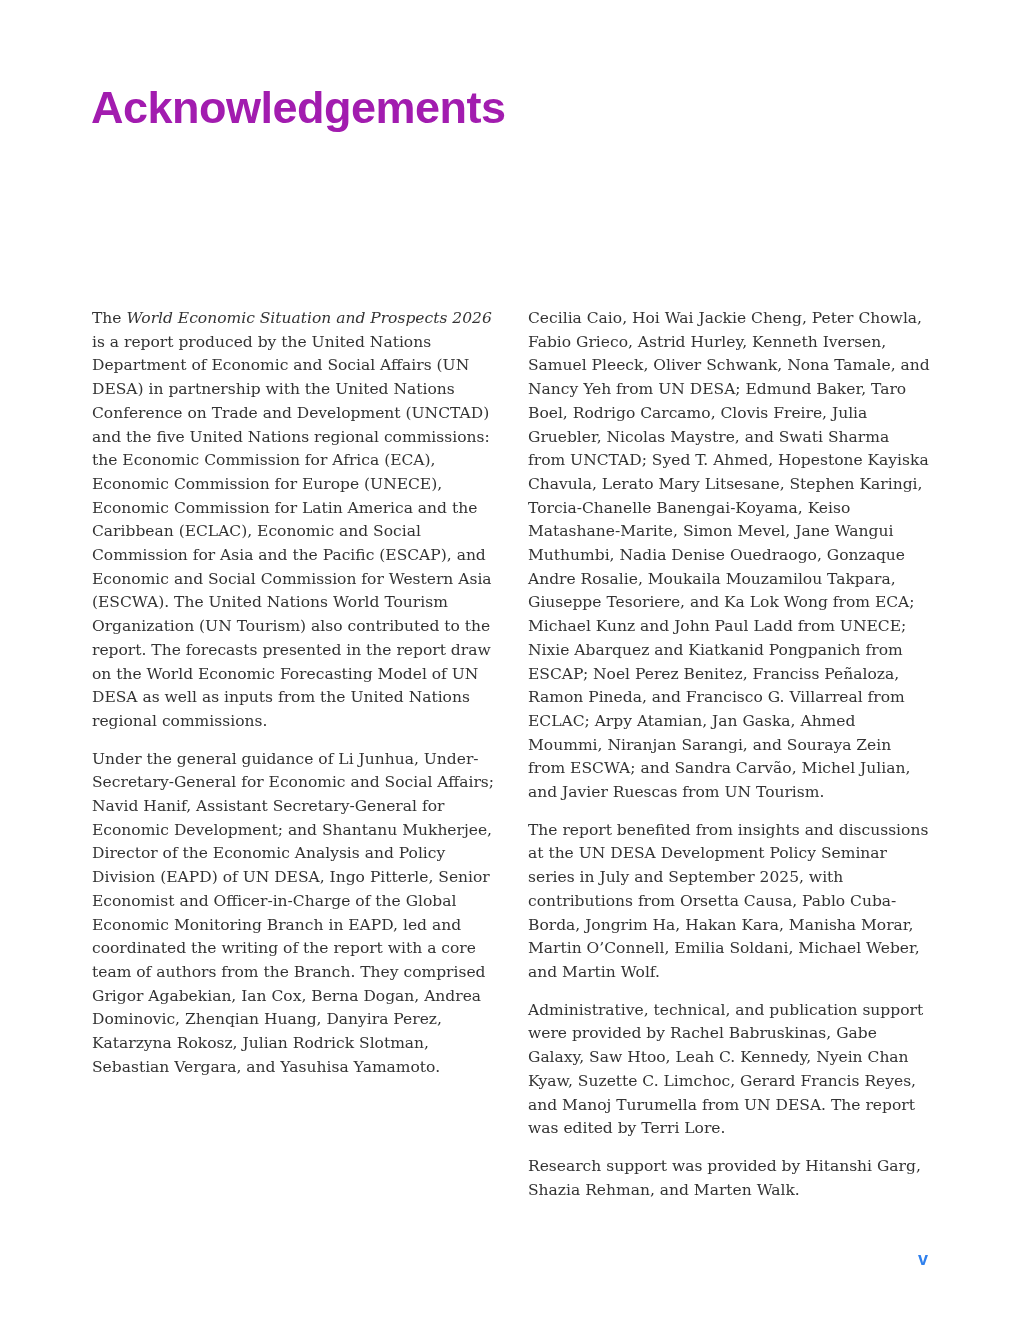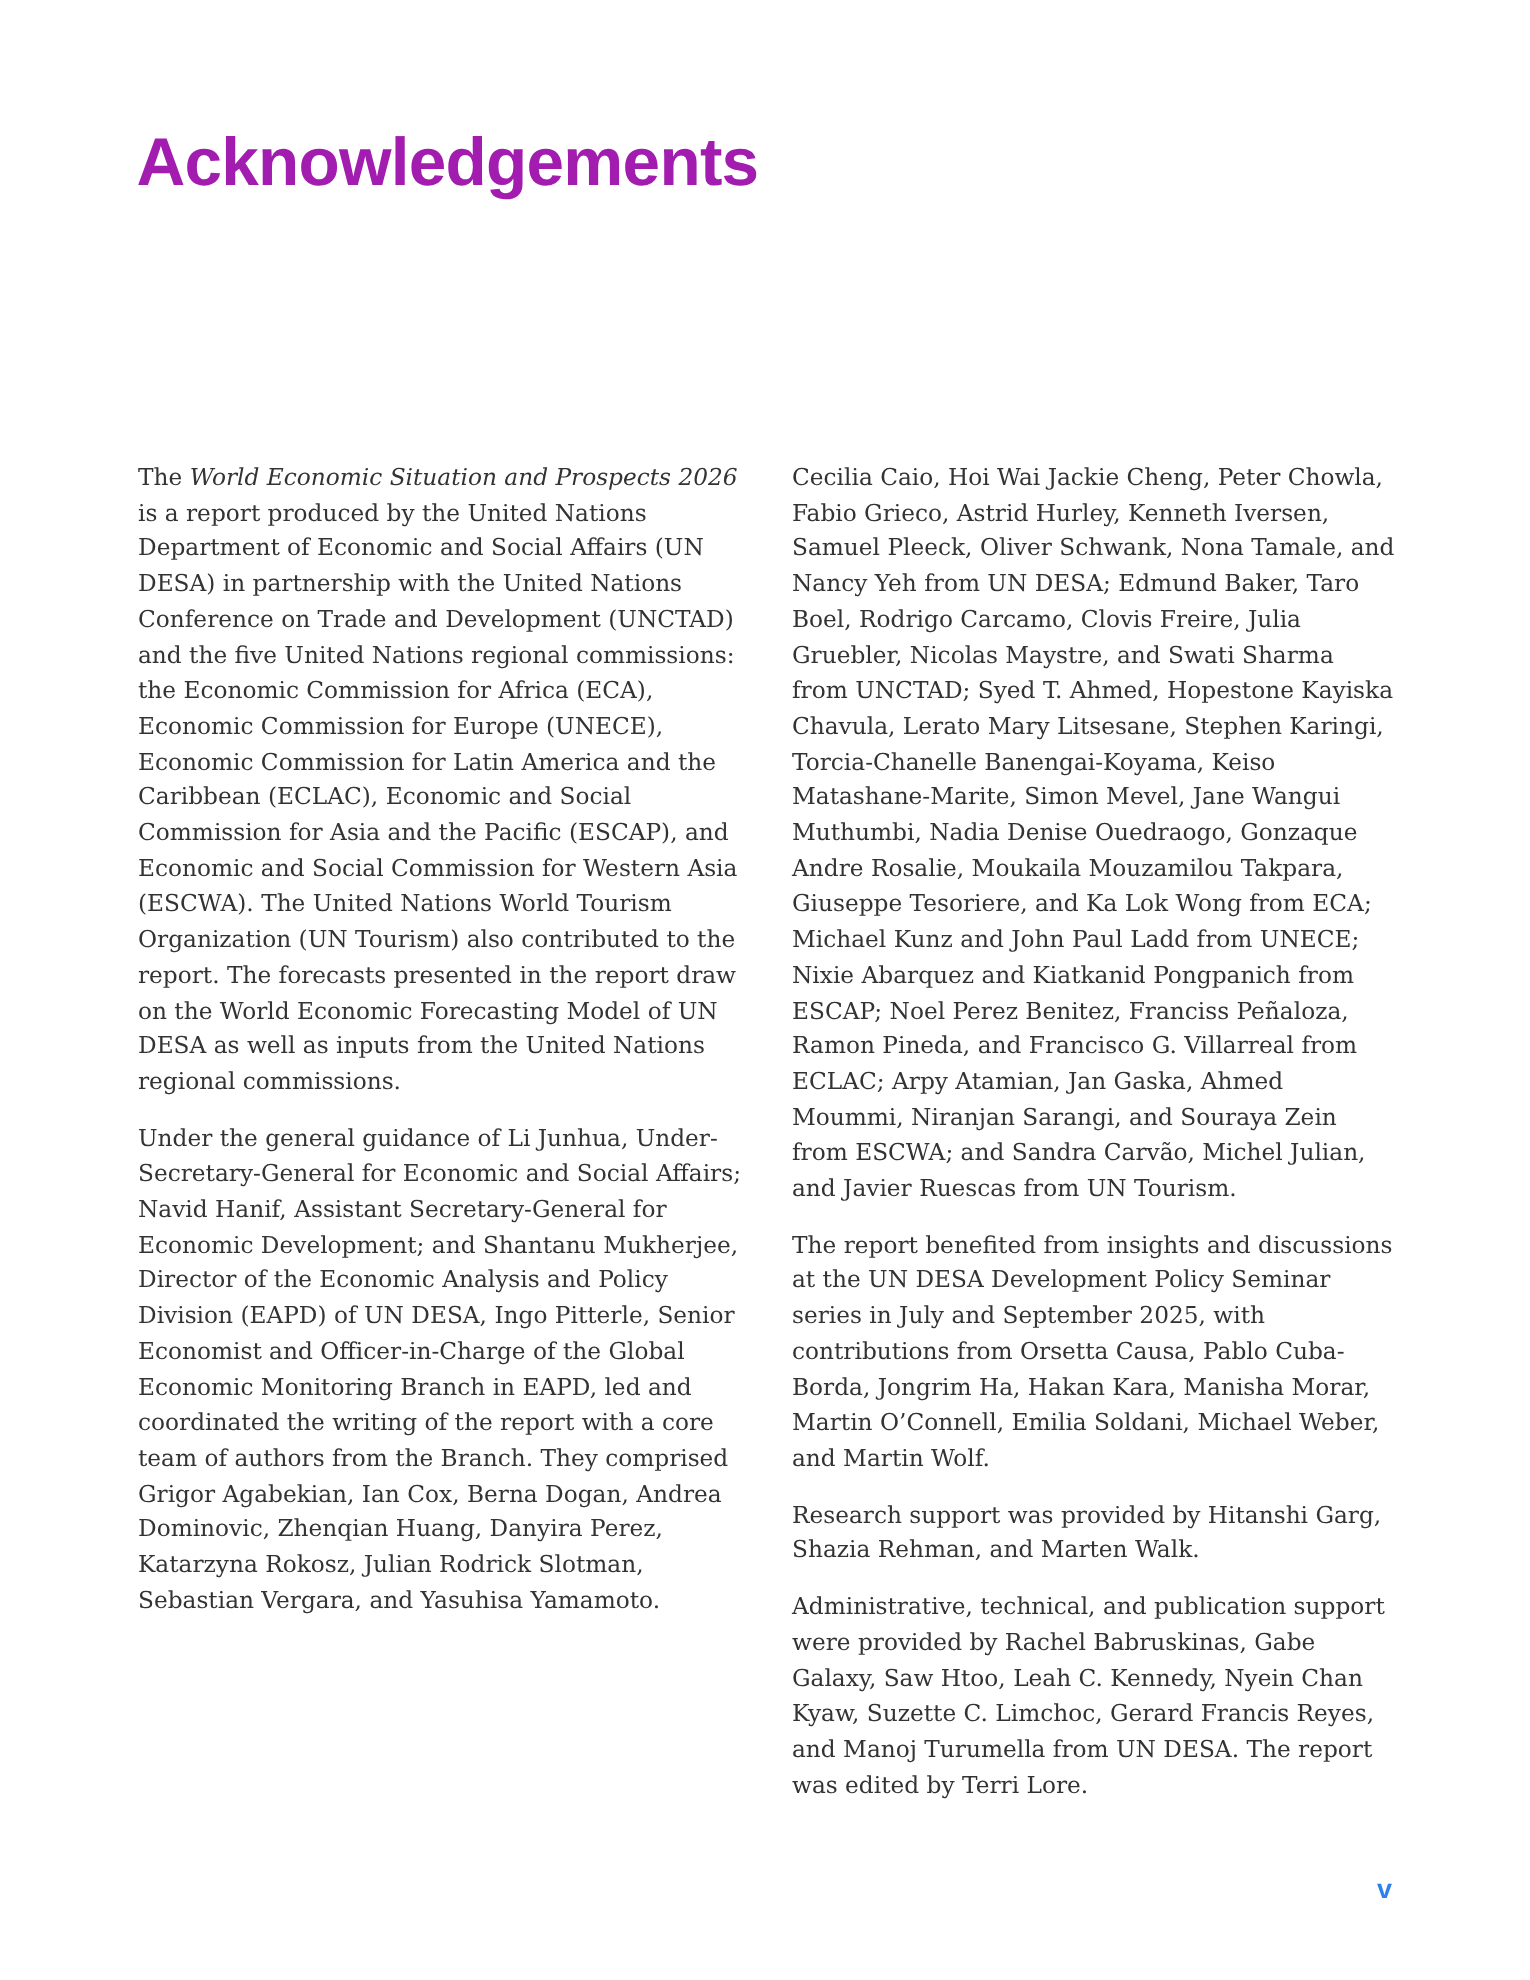--- a/index.html
+++ b/index.html
@@ -67,18 +67,18 @@
 <h1 class="page-title">Acknowledgements</h1>
 
 <div class="content">
   <div class="col">
     <p><span class="run-normal">The </span><span class="run-italic">World Economic Situation and Prospects 2026</span><span class="run-normal"> is a report produced by the United Nations Department of Economic and Social Affairs (UN DESA) in partnership with the United Nations Conference on Trade and Development (UNCTAD) and the five United Nations regional commissions: the Economic Commission for Africa (ECA), Economic Commission for Europe (UNECE), Economic Commission for Latin America and the Caribbean (ECLAC), Economic and Social Commission for Asia and the Pacific (ESCAP), and Economic and Social Commission for Western Asia (ESCWA). The United Nations World Tourism Organization (UN Tourism) also contributed to the report. The forecasts presented in the report draw on the World Economic Forecasting Model of UN DESA as well as inputs from the United Nations regional commissions.</span></p>
     <p><span class="run-normal">Under the general guidance of Li Junhua, Under-Secretary-General for Economic and Social Affairs; Navid Hanif, Assistant Secretary-General for Economic Development; and Shantanu Mukherjee, Director of the Economic Analysis and Policy Division (EAPD) of UN DESA, Ingo Pitterle, Senior Economist and Officer-in-Charge of the Global Economic Monitoring Branch in EAPD, led and coordinated the writing of the report with a core team of authors from the Branch. They comprised Grigor Agabekian, Ian Cox, Berna Dogan, Andrea Dominovic, Zhenqian Huang, Danyira Perez, Katarzyna Rokosz, Julian Rodrick Slotman, Sebastian Vergara, and Yasuhisa Yamamoto.</span></p>
   </div>
   <div class="col">
     <p><span class="run-normal">Cecilia Caio, Hoi Wai Jackie Cheng, Peter Chowla, Fabio Grieco, Astrid Hurley, Kenneth Iversen, Samuel Pleeck, Oliver Schwank, Nona Tamale, and Nancy Yeh from </span><span class="run-bold">UN DESA</span><span class="run-normal">; Edmund Baker, Taro Boel, Rodrigo Carcamo, Clovis Freire, Julia Gruebler, Nicolas Maystre, and Swati Sharma from </span><span class="run-bold">UNCTAD</span><span class="run-normal">; Syed T. Ahmed, Hopestone Kayiska Chavula, Lerato Mary Litsesane, Stephen Karingi, Torcia-Chanelle Banengai-Koyama, Keiso Matashane-Marite, Simon Mevel, Jane Wangui Muthumbi, Nadia Denise Ouedraogo, Gonzaque Andre Rosalie, Moukaila Mouzamilou Takpara, Giuseppe Tesoriere, and Ka Lok Wong from </span><span class="run-bold">ECA</span><span class="run-normal">; Michael Kunz and John Paul Ladd from </span><span class="run-bold">UNECE</span><span class="run-normal">; Nixie Abarquez and Kiatkanid Pongpanich from </span><span class="run-bold">ESCAP</span><span class="run-normal">; Noel Perez Benitez, Franciss Peñaloza, Ramon Pineda, and Francisco G. Villarreal from </span><span class="run-bold">ECLAC</span><span class="run-normal">; Arpy Atamian, Jan Gaska, Ahmed Moummi, Niranjan Sarangi, and Souraya Zein from </span><span class="run-bold">ESCWA</span><span class="run-normal">; and Sandra Carvão, Michel Julian, and Javier Ruescas from </span><span class="run-bold">UN Tourism</span><span class="run-normal">.</span></p>
     <p><span class="run-normal">The report benefited from insights and discussions at the UN DESA Development Policy Seminar series in July and September 2025, with contributions from Orsetta Causa, Pablo Cuba-Borda, Jongrim Ha, Hakan Kara, Manisha Morar, Martin O’Connell, Emilia Soldani, Michael Weber, and Martin Wolf.</span></p>
+    <p><span class="run-normal">Administrative, technical, and publication support were provided by Rachel Babruskinas, Gabe Galaxy, Saw Htoo, Leah C. Kennedy, Nyein Chan Kyaw, Suzette C. Limchoc, Gerard Francis Reyes, and Manoj Turumella from UN DESA. The report was edited by Terri Lore.</span></p>
     <p><span class="run-normal">Research support was provided by Hitanshi Garg, Shazia Rehman, and Marten Walk.</span></p>
-    <p><span class="run-normal">Administrative, technical, and publication support were provided by Rachel Babruskinas, Gabe Galaxy, Saw Htoo, Leah C. Kennedy, Nyein Chan Kyaw, Suzette C. Limchoc, Gerard Francis Reyes, and Manoj Turumella from UN DESA. The report was edited by Terri Lore.</span></p>
   </div>
 </div>
 
 <div class="page-number" style="color: rgb(47, 128, 237);">v</div>
 
 </body></html>

